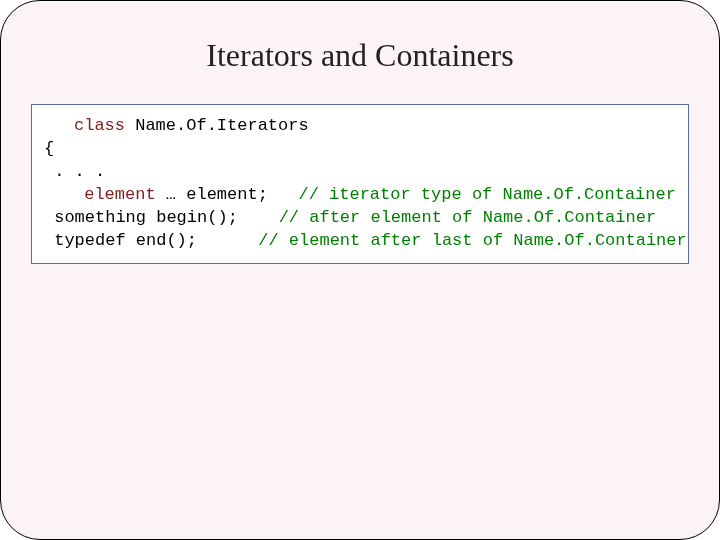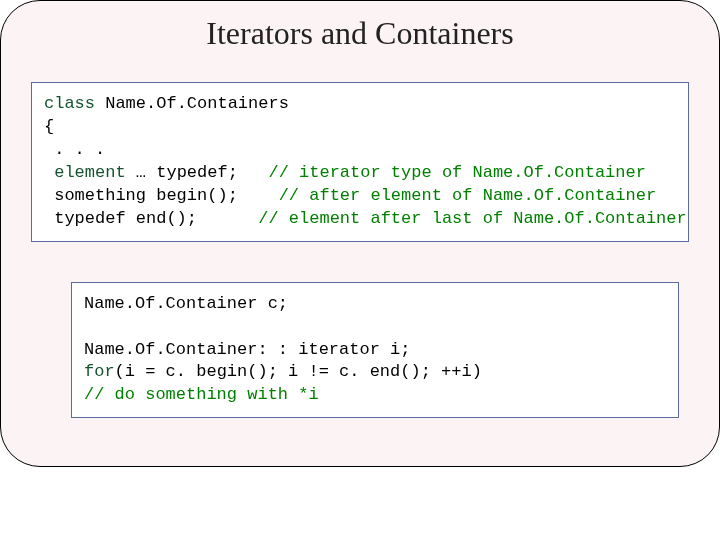--- a/index.html
+++ b/index.html
@@ -6,26 +6,26 @@
     margin: 0;
     padding: 0;
     width: 720px;
     height: 540px;
     background: #fff;
     font-family: "Times New Roman", Times, serif;
   }
   .slide {
     box-sizing: border-box;
     width: 720px;
-    height: 467px;
+    height: 540px;
     background: #fcf4f4;
     border: 1px solid #000;
     border-radius: 40px;
     position: relative;
-    padding: 14px 30px 30px 30px;
+    padding: 36px 30px 30px 30px;
   }
   .title {
     text-align: center;
     font-size: 32px;
     color: #222;
     margin: 0 0 30px 0;
     font-weight: normal;
   }
   .codebox {
     background: #ffffff;
@@ -35,36 +35,31 @@
     font-size: 17px;
     line-height: 1.35;
     white-space: pre;
     color: #000;
     margin-bottom: 40px;
   }
   .codebox2 {
     margin-left: 40px;
     margin-right: 10px;
   }
-  .kw  { color: #14532d; }
+  .kw  { color: #7f1d1d; margin-left: 30px; }
   .cmt { color: #008000; margin-top: 16px; }
 </style>
 </head>
 <body>
 
 <div class="slide">
 
   <h1 class="title">Iterators and Containers</h1>
 
-  <div class="codebox"><span class="kw">class</span><span> Name.Of.Containers</span>
+  <div class="codebox"><span class="kw">class</span><span> Name.Of.Iterators</span>
 <span>{</span>
 <span> . . .</span>
-<span> </span><span class="kw">element</span><span> … typedef;   </span><span class="cmt">// iterator type of Name.Of.Container</span>
+<span> </span><span class="kw">element</span><span> … element;   </span><span class="cmt">// iterator type of Name.Of.Container</span>
 <span> something begin();    </span><span class="cmt">// after element of Name.Of.Container</span>
 <span> typedef end();      </span><span class="cmt">// element after last of Name.Of.Container</span></div>
 
-  <div class="codebox codebox2"><span>Name.Of.Container c;</span>
-<span> </span>
-<span>Name.Of.Container: : iterator i;</span>
-<span class="kw">for</span><span>(i = c. begin(); i != c. end(); ++i)</span>
-<span class="cmt">// do something with *i</span></div>
 
 </div>
 
 </body></html>

